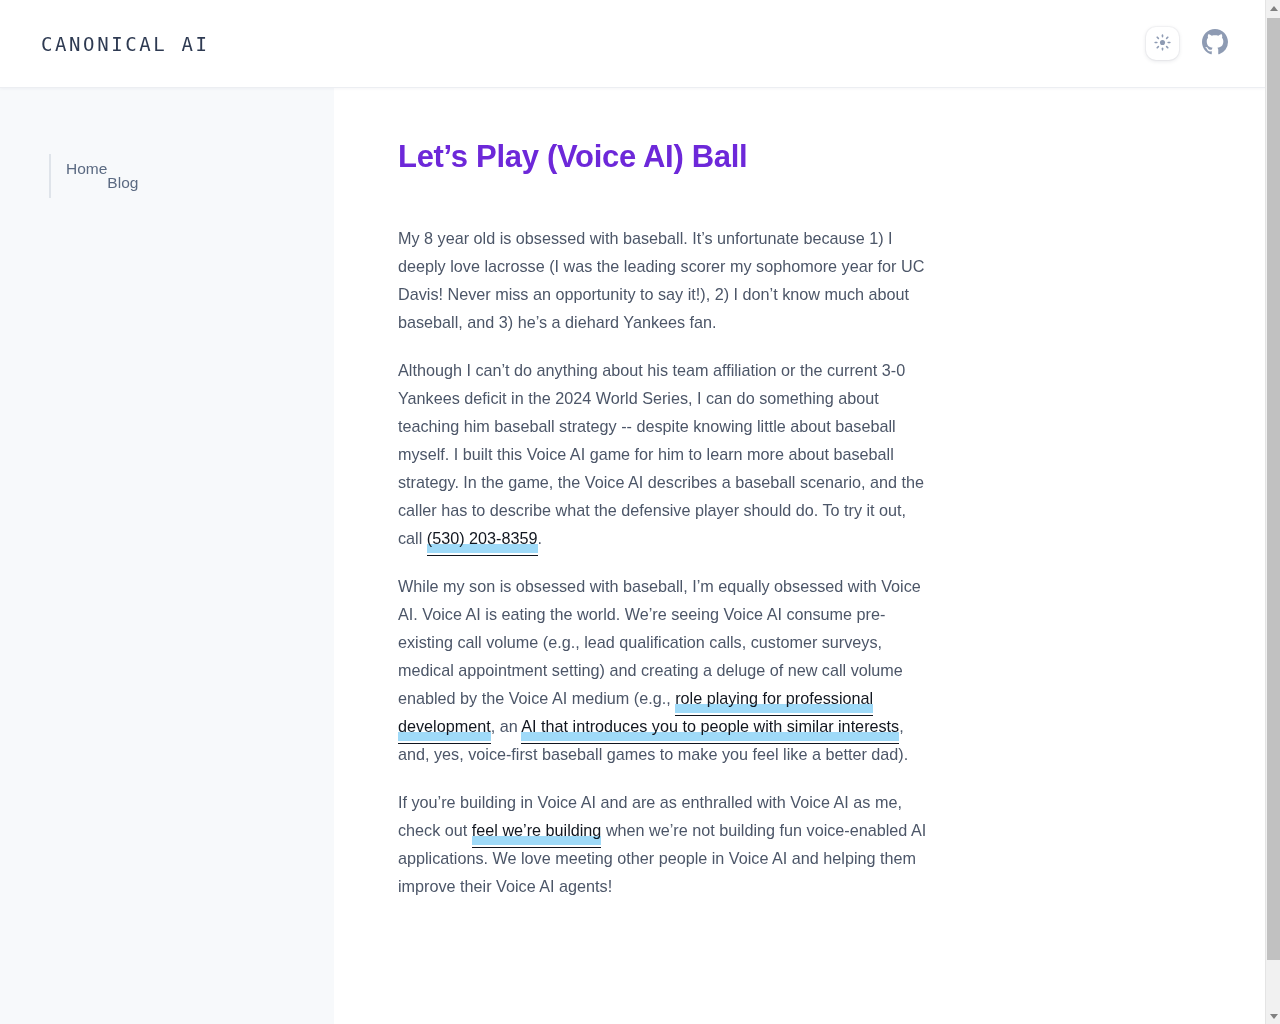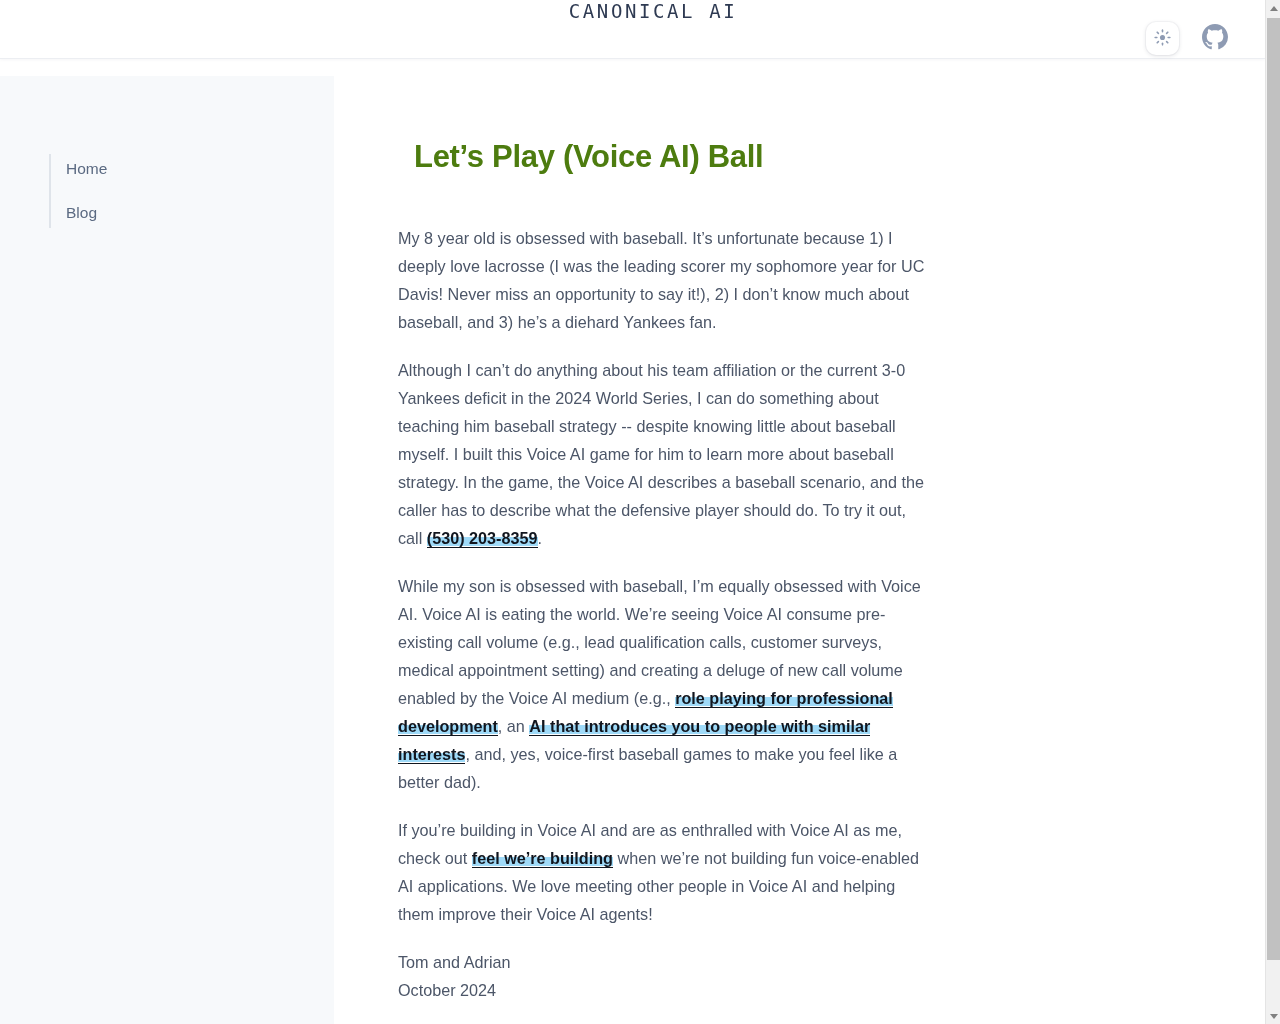--- a/index.html
+++ b/index.html
@@ -20,28 +20,27 @@
     height: 1024px;
     overflow: hidden;
     background: #ffffff;
   }
 
   
   .header {
     position: absolute;
     top: 0; left: 0;
     width: 1265px;
-    height: 59px;
+    height: 88px;
     background: #ffffff;
     border-bottom: 1px solid #eceef2;
     box-shadow: 0 1px 3px rgba(20,30,60,0.045);
     display: flex;
     align-items: center;
     z-index: 5;
-    flex-direction: column;
   }
   .brand {
     margin-left: 41px;
     font-family: "DejaVu Sans Mono", "Liberation Mono", monospace;
     font-size: 19px;
     letter-spacing: 2.6px;
     color: #2e3a52;
     font-weight: 400;
     white-space: nowrap;
   }
@@ -88,21 +87,21 @@
     width: 334px;
     flex: 0 0 334px;
     background: #f7f9fb;
     padding-top: 78px;
   }
   .nav {
     margin-left: 49px;
     border-left: 2px solid #dfe4ea;
     padding-left: 15px;
     display: flex;
-    flex-direction: column;
+    flex-direction: row;
   }
   .nav-item {
     display: block;
     font-size: 15.5px;
     line-height: 16px;
     color: #5b6a82;
     text-decoration: none;
     padding: 7px 0;
     cursor: pointer;
   }
@@ -116,44 +115,44 @@
     overflow: hidden;
   }
   .article {
     width: 533px;
     margin-left: 64px;
   }
   .post-title {
     font-size: 31px;
     line-height: 38px;
     font-weight: 700;
-    color: #4d7c0f;
-    margin: 0 0 48px 16px;
+    color: #6d28d9;
+    margin: 0 0 48px 0;
     letter-spacing: -0.3px;
   }
   .para {
     font-size: 16.2px;
     line-height: 28px;
     color: #4c5668;
     margin: 12px 0 20px 0;
   }
   .para.signoff { margin-bottom: 0; }
   .para.signoff .line { display: block; }
 
   
   a.hl {
     color: #11161f;
-    font-weight: 700;
+    font-weight: 400;
     text-decoration: none;
     background-image: linear-gradient(to top, #9fdaf8 0%, #9fdaf8 100%);
     background-repeat: no-repeat;
     background-size: 100% 9px;
     background-position: 0 88%;
     border-bottom: 1.6px solid #11161f;
-    padding-bottom: 0px;
+    padding-bottom: 8px;
     cursor: pointer;
   }
 
   
   .scrollbar {
     position: absolute;
     top: 0; right: 0;
     width: 15px;
     height: 1024px;
     background: #f1f1f1;
@@ -235,24 +234,20 @@
         <h1 class="post-title">Let’s Play (Voice AI) Ball</h1>
 
         <p class="para">My 8 year old is obsessed with baseball. It’s unfortunate because 1) I deeply love lacrosse (I was the leading scorer my sophomore year for UC Davis! Never miss an opportunity to say it!), 2) I don’t know much about baseball, and 3) he’s a diehard Yankees fan.</p>
 
         <p class="para"><span>Although I can’t do anything about his team affiliation or the current 3-0 Yankees deficit in the 2024 World Series, I can do something about teaching him baseball strategy -- despite knowing little about baseball myself. I built this Voice AI game for him to learn more about baseball strategy. In the game, the Voice AI describes a baseball scenario, and the caller has to describe what the defensive player should do. To try it out, call </span><a class="hl">(530) 203-8359</a><span>.</span></p>
 
         <p class="para"><span>While my son is obsessed with baseball, I’m equally obsessed with Voice AI. Voice AI is eating the world. We’re seeing Voice AI consume pre-existing call volume (e.g., lead qualification calls, customer surveys, medical appointment setting) and creating a deluge of new call volume enabled by the Voice AI medium (e.g., </span><a class="hl">role playing for professional development</a><span>, an </span><a class="hl">AI that introduces you to people with similar interests</a><span>, and, yes, voice-first baseball games to make you feel like a better dad).</span></p>
 
         <p class="para"><span>If you’re building in Voice AI and are as enthralled with Voice AI as me, check out </span><a class="hl">feel we’re building</a><span> when we’re not building fun voice-enabled AI applications. We love meeting other people in Voice AI and helping them improve their Voice AI agents!</span></p>
 
-        <p class="para signoff">
-          <span class="line">Tom and Adrian</span>
-          <span class="line">October 2024</span>
-        </p>
 
       </article>
     </main>
   </div>
 
   <div class="scrollbar">
     <div class="sb-btn">
       <span class="sb-arrow up"></span>
     </div>
     <div class="sb-thumb"></div>

